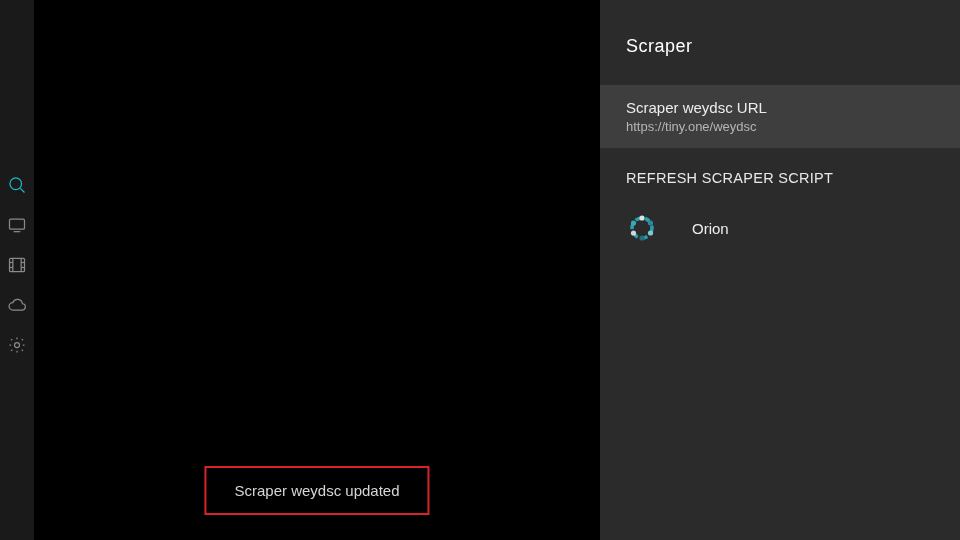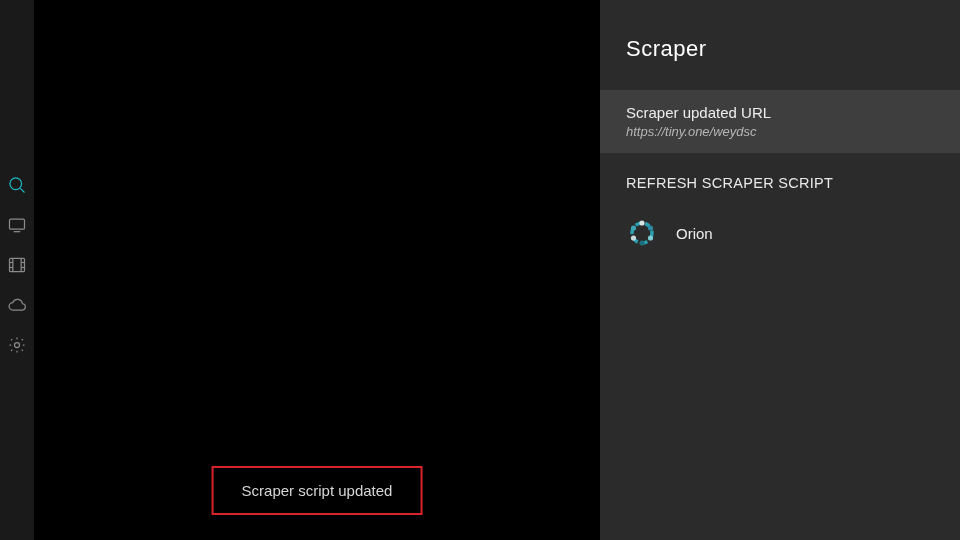--- a/index.html
+++ b/index.html
@@ -51,21 +51,21 @@
     .panel {
       width: 360px;
       height: 100%;
       background: #2b2b2b;
       display: flex;
       flex-direction: column;
       padding-top: 36px;
     }
     .panel-title {
       color: #ffffff;
-      font-size: 22px;
+      font-size: 18px;
       font-weight: 400;
       padding: 0 26px 28px 26px;
       letter-spacing: 0.5px;
     }
     .panel-list {
       display: flex;
       flex-direction: column;
     }
     .panel-item {
       padding: 14px 26px;
@@ -76,32 +76,31 @@
       background: #3e3e3e;
     }
     .panel-item .label {
       font-size: 15px;
       color: #ededed;
     }
     .panel-item .sub {
       font-size: 13px;
       color: #b5b5b5;
       margin-top: 3px;
-      font-style: italic;
     }
     .panel-item.single .label {
       font-size: 14.5px;
       color: #e8e8e8;
       letter-spacing: 0.3px;
       margin-top: 8px;
     }
     .panel-item.row {
       display: flex;
       align-items: center;
-      gap: 18px;
+      gap: 34px;
       padding: 12px 26px;
       text-align: center;
     }
     .orion-badge {
       width: 32px; height: 32px;
       display: flex; align-items: center; justify-content: center;
     }
   </style>
 </head>
 <body>
@@ -150,30 +149,30 @@
         <svg viewBox="0 0 24 24">
           <circle class="icon-stroke" cx="12" cy="12" r="3"></circle>
           <path class="icon-stroke" d="M12 3v2M12 19v2M4.9 4.9l1.4 1.4M17.7 17.7l1.4 1.4M3 12h2M19 12h2M4.9 19.1l1.4-1.4M17.7 6.3l1.4-1.4"></path>
         </svg>
       </span>
     </div>
   </div>
 
   <div class="main">
     <div class="toast">
-      <span>Scraper script updated</span>
+      <span>Scraper weydsc updated</span>
     </div>
   </div>
 
   <div class="panel">
     <div class="panel-title">Scraper</div>
     <div class="panel-list">
 
       <div class="panel-item selected">
-        <div class="label">Scraper updated URL</div>
+        <div class="label">Scraper weydsc URL</div>
         <div class="sub">https://tiny.one/weydsc</div>
       </div>
 
       <div class="panel-item single">
         <div class="label">REFRESH SCRAPER SCRIPT</div>
       </div>
 
 
       <div class="panel-item row">
         <span class="orion-badge">

